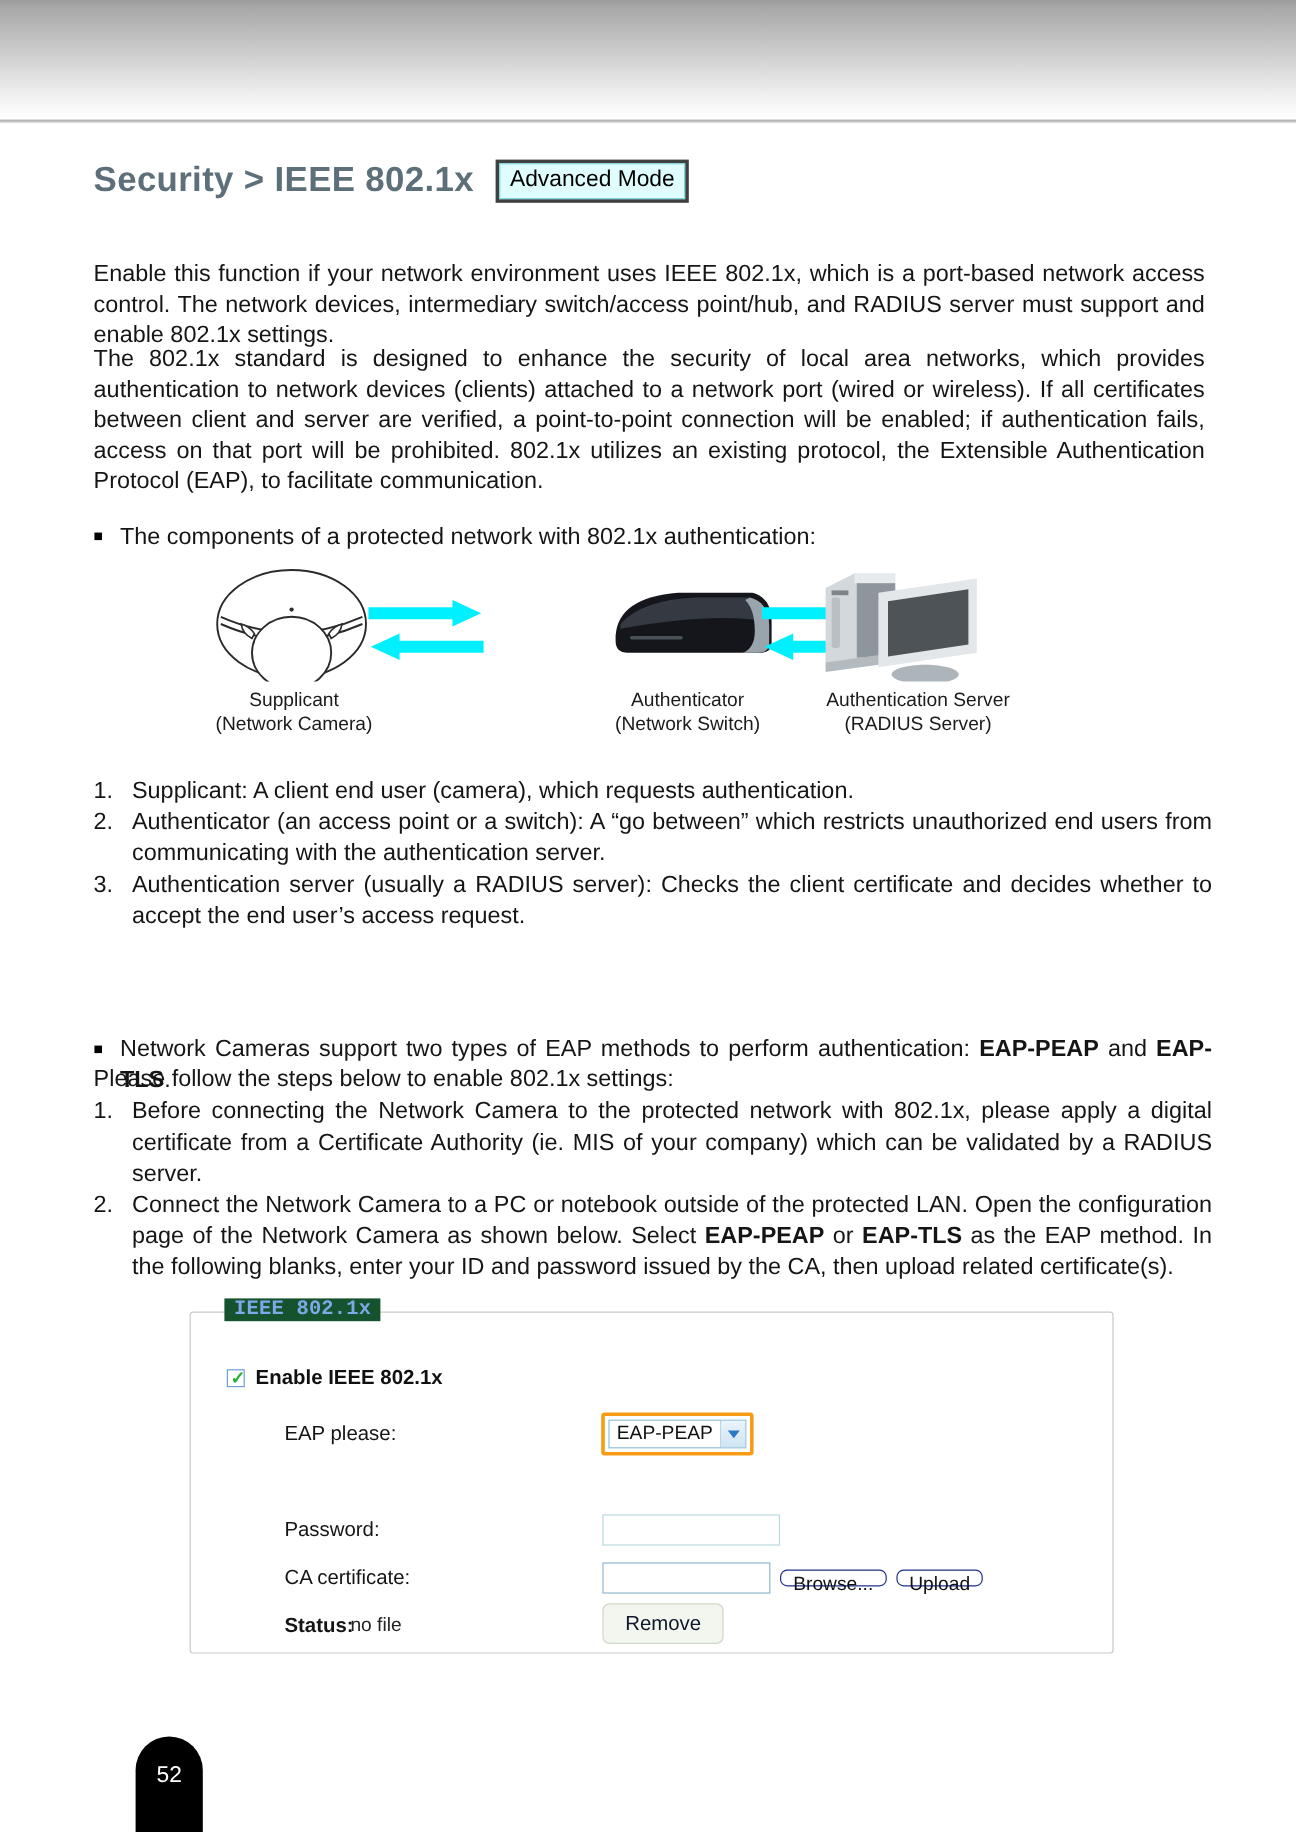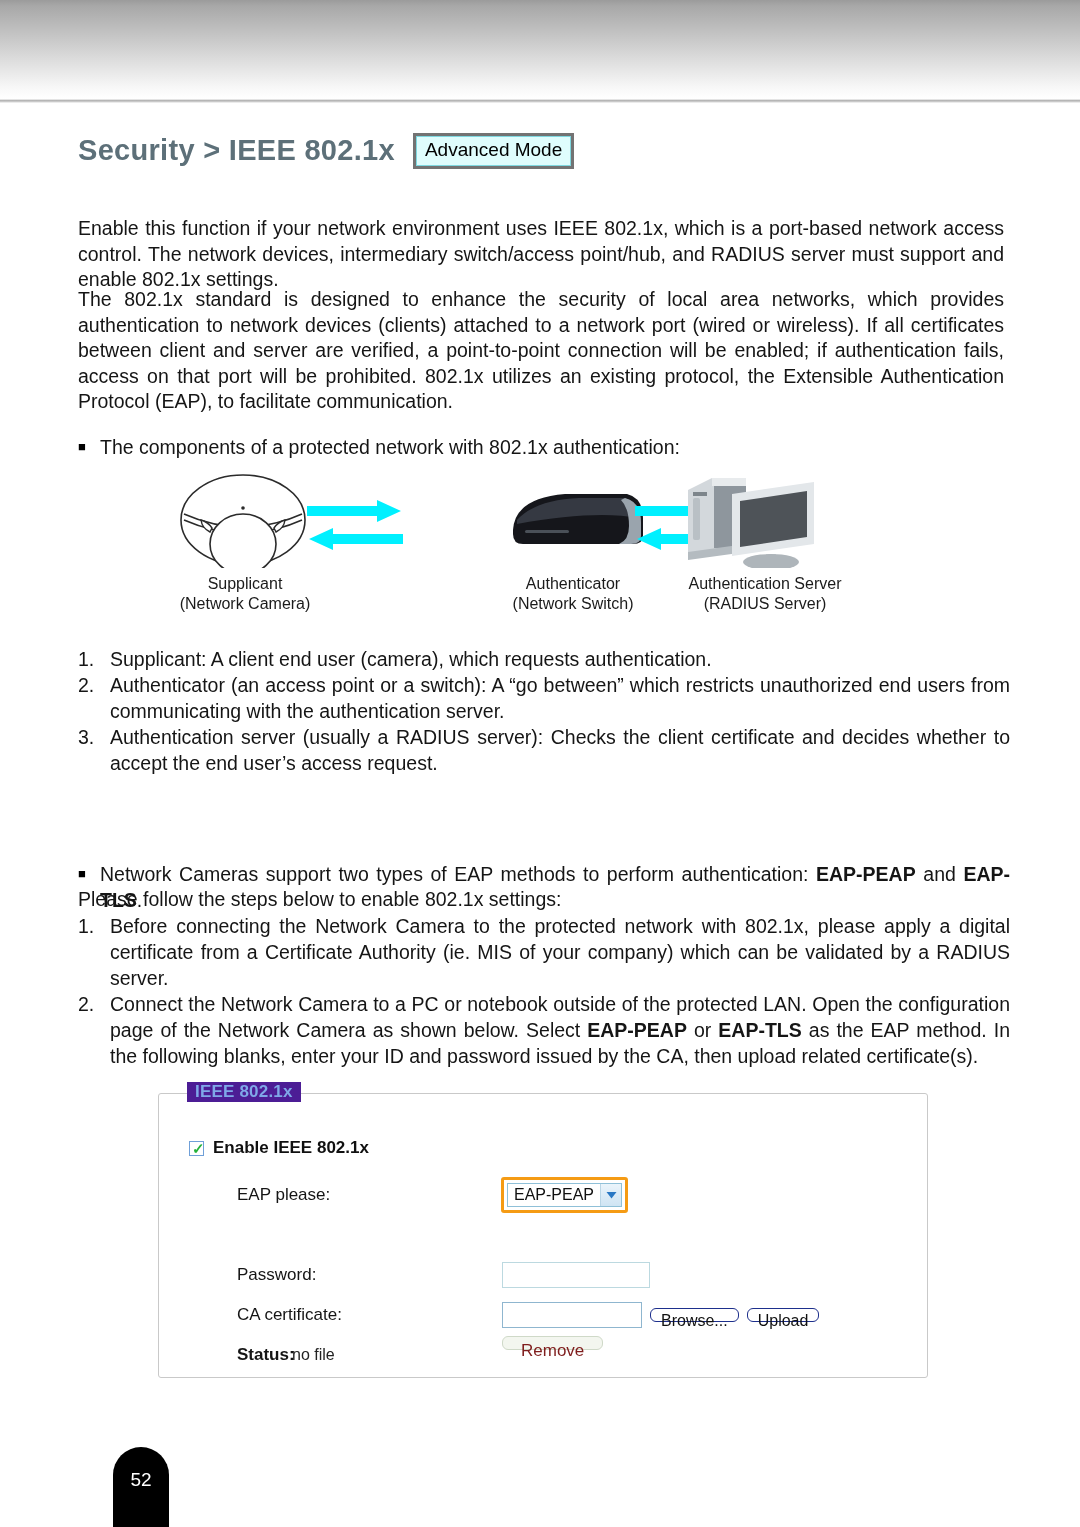--- a/index.html
+++ b/index.html
@@ -51,21 +51,21 @@
   }
   .title-text {
     font-size: 29px;
     font-weight: bold;
     color: #5d7079;
     letter-spacing: 0.3px;
     white-space: nowrap;
   }
   .mode-badge {
     margin-left: 18px;
-    background: #737373;
+    background: #404040;
     padding: 3px 3px;
     display: inline-block;
     line-height: 0;
   }
   .mode-badge-inner {
     background: #dffdfd;
     border: 1px solid #7fd8e0;
     color: #000000;
     font-size: 19px;
     padding: 2px 8px 4px 8px;
@@ -188,26 +188,27 @@
     width: 768px;
     height: 283px;
     border: 1px solid #c9c9c9;
     border-radius: 3px;
     background: #ffffff;
   }
   .panel-legend {
     position: absolute;
     left: 28px;
     top: -12px;
-    background: #4c1d95;
+    background: #14532d;
     padding: 0 8px;
     font-size: 17px;
     font-weight: bold;
     color: #7fa8e8;
     letter-spacing: 0.2px;
+    font-family: Liberation Mono, monospace;
   }
 
   .enable-row {
     position: absolute;
     left: 30px;
     top: 44px;
     display: flex;
     align-items: center;
   }
   .checkbox {
@@ -321,23 +322,23 @@
     height: 14px;
     box-sizing: border-box;
     line-height: 19px;
     white-space: nowrap;
   }
   .btn-disabled {
     border: 1px solid #cfd9c8;
     border-radius: 6px;
     background: #f3f6ef;
     font-size: 17px;
-    color: #7f1d1d;
+    color: #0f172a;
     padding: 3px 18px 4px 18px;
-    height: 14px;
+    height: 34px;
     box-sizing: border-box;
     line-height: 22px;
     margin-left: 0;
     white-space: nowrap;
   }
   .remove-wrap {
     position: absolute;
     left: 343px;
     top: 242px;
   }

